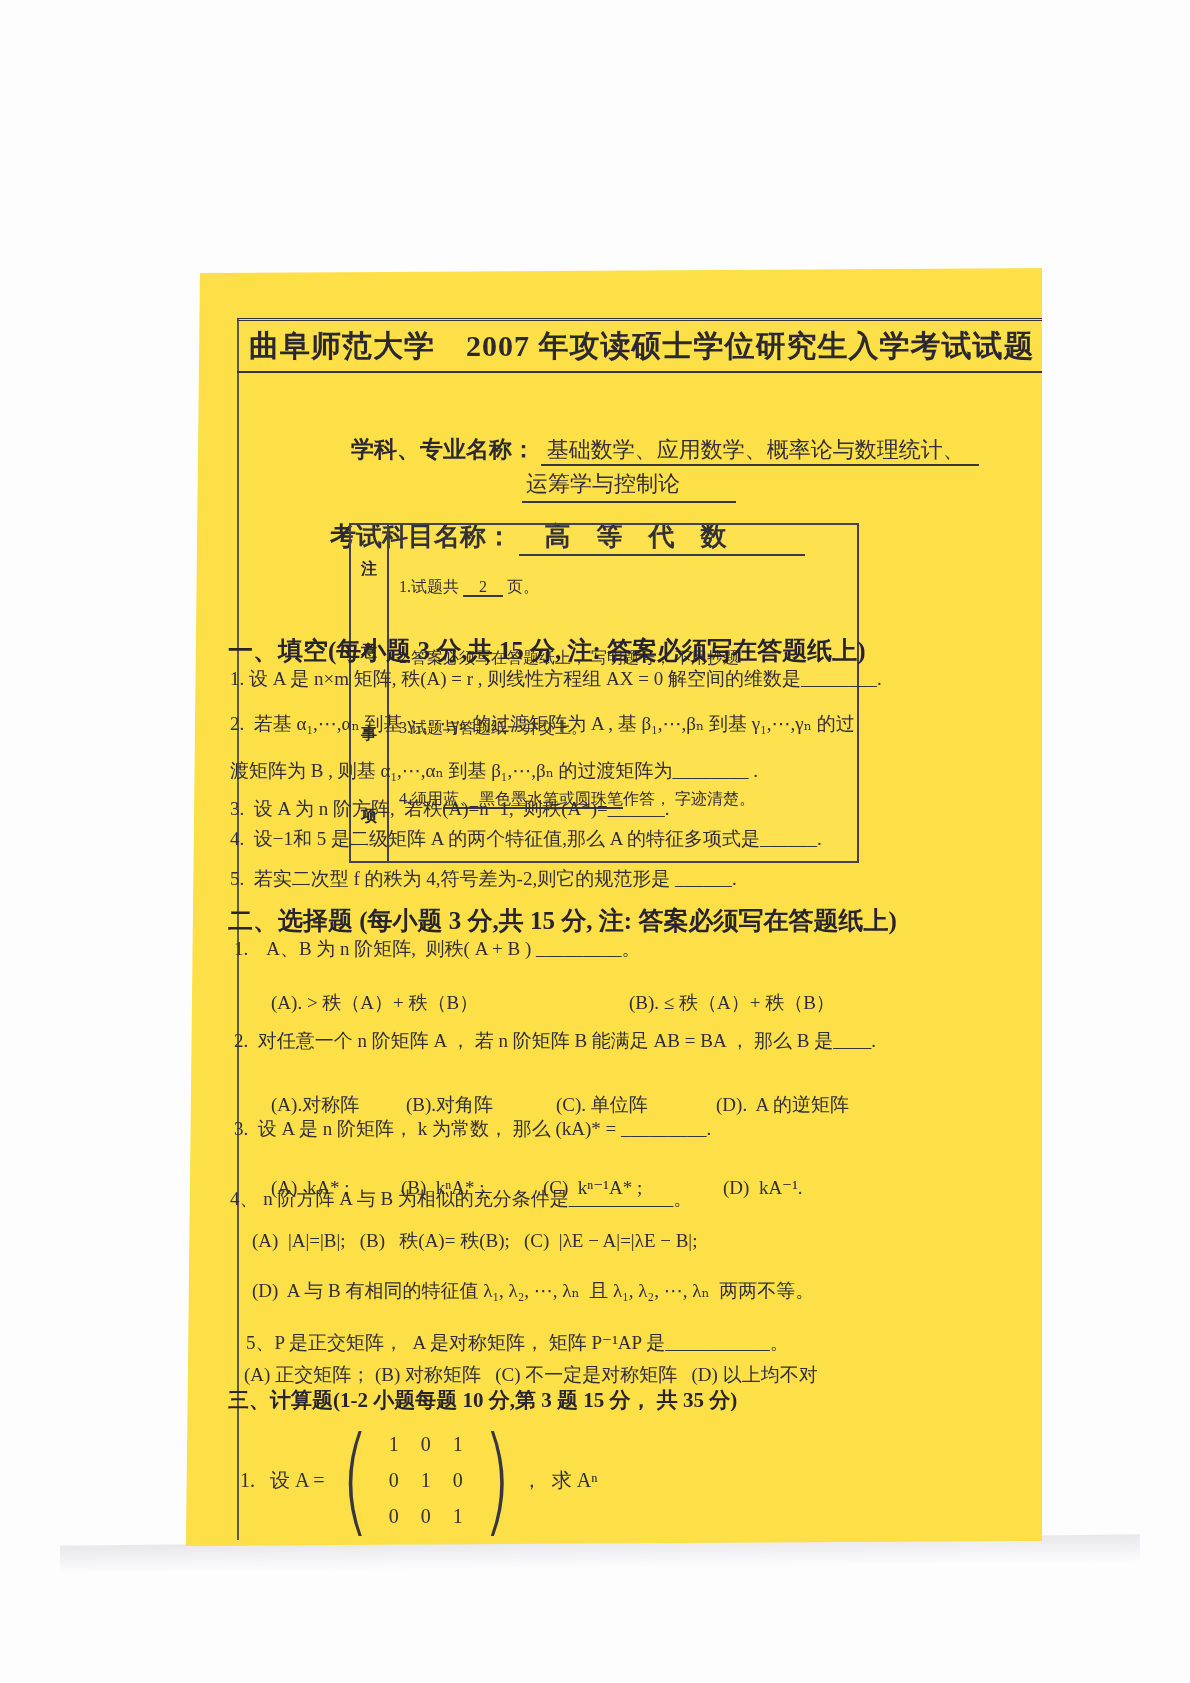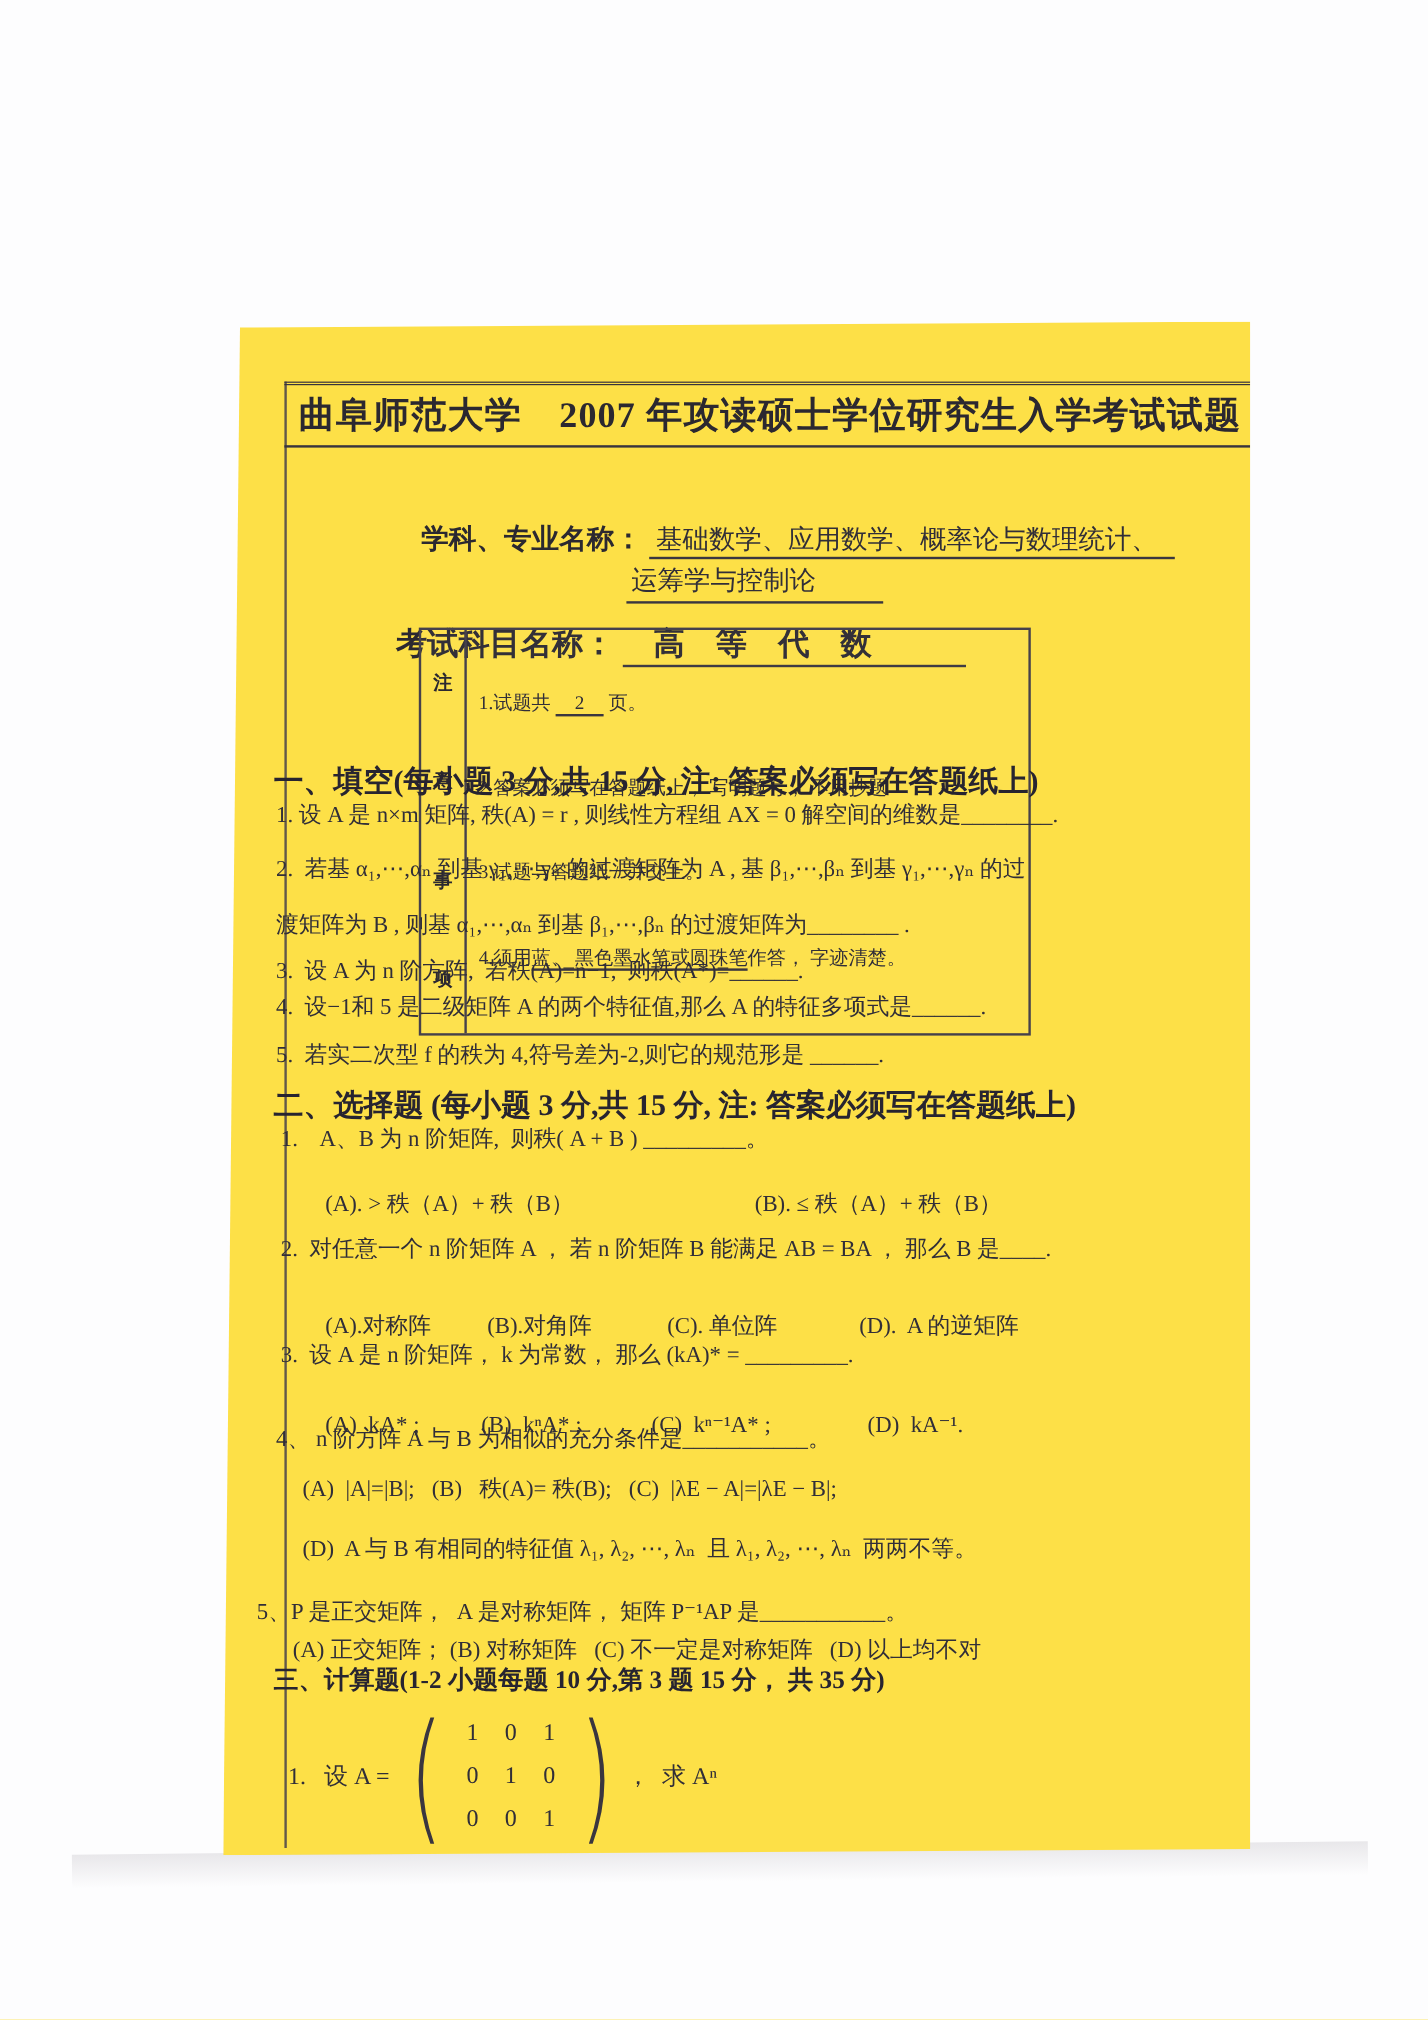--- a/index.html
+++ b/index.html
@@ -124,21 +124,21 @@
   <div class="optrow" style="left:66px;top:802px;">
     <span class="w135">(A).对称阵</span><span class="w150">(B).对角阵</span><span class="w160">(C). 单位阵</span><span>(D).  A 的逆矩阵</span>
   </div>
   <div class="line" style="left:48px;top:848px;">3.  设 A 是 n 阶矩阵， k 为常数， 那么 (kA)* = _________.</div>
   <div class="optrow" style="left:66px;top:886px;">
     <span class="w130">(A)  kA* ;</span><span class="w142">(B)  kⁿA* ;</span><span class="w180">(C)  kⁿ⁻¹A* ;</span><span>(D)  kA⁻¹.</span>
   </div>
   <div class="line" style="left:44px;top:918px;">4、 n 阶方阵 A 与 B 为相似的充分条件是___________。</div>
   <div class="line" style="left:66px;top:960px;">(A)  |A|=|B|;   (B)   秩(A)= 秩(B);   (C)  |λE − A|=|λE − B|;</div>
   <div class="line" style="left:66px;top:1010px;">(D)  A 与 B 有相同的特征值 λ₁, λ₂, ⋯, λₙ  且 λ₁, λ₂, ⋯, λₙ  两两不等。</div>
-  <div class="line" style="left:28px;top:1062px;">5、P 是正交矩阵，  A 是对称矩阵， 矩阵 P⁻¹AP 是___________。</div>
+  <div class="line" style="left:60px;top:1062px;">5、P 是正交矩阵，  A 是对称矩阵， 矩阵 P⁻¹AP 是___________。</div>
   <div class="line" style="left:58px;top:1094px;">(A) 正交矩阵； (B) 对称矩阵   (C) 不一定是对称矩阵   (D) 以上均不对</div>
 
   <div class="sec-head" style="left:42px;top:1118px;font-size:21px;">三、计算题(1-2 小题每题 10 分,第 3 题 15 分， 共 35 分)</div>
 
   <div class="calc-row">
     <span>1.   设 A = </span>
     <span class="matrix">
       <span class="paren">(</span>
       <span class="mat-grid">
         <span>1</span>

